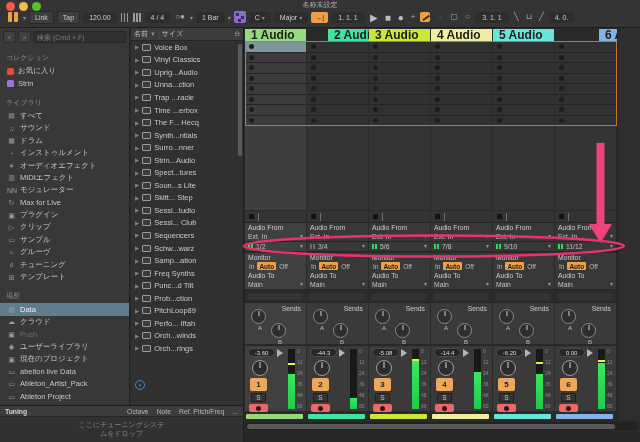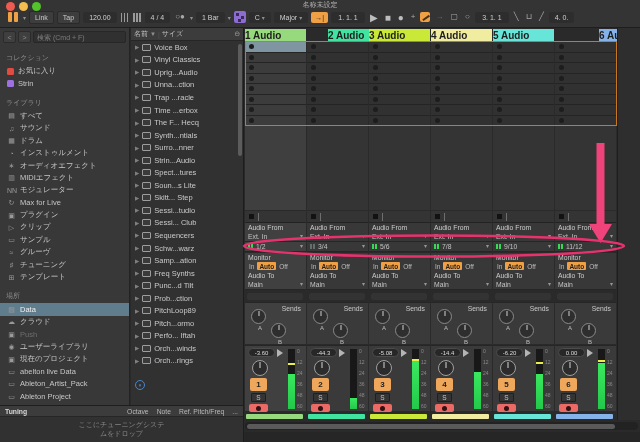--- a/index.html
+++ b/index.html
@@ -44,21 +44,21 @@
   .fl-row{display:flex;align-items:center;gap:3px;height:12.55px;padding-left:4px;color:#c9c9c9;font-size:7.5px;white-space:nowrap;}
   .fl-tri{color:#7f7f7f;font-size:5.5px;flex:none;}
   .fl-pack{width:9px;height:7px;border:1px solid #9d9d9d;border-radius:1px;flex:none;background:#3a3a3a;}
   .fl-scroll{position:absolute;right:1px;top:16px;width:4px;height:112px;background:#5c5c5c;border-radius:2px;}
   .sync-circ{position:absolute;left:4px;top:352px;width:10px;height:10px;border:1.5px solid #4a86c8;border-radius:50%;color:#4a86c8;font-size:5px;text-align:center;line-height:9px;}
 
   
   .session{position:absolute;left:245px;top:28px;width:372px;height:392px;}
   .session-right{position:absolute;left:617px;top:28px;width:23px;height:392px;background:#2e2e2e;border-left:1px solid #1f1f1f;}
   .track{position:absolute;top:0;width:61px;height:392px;}
-  .trk-header{position:absolute;left:0;top:1px;width:61px;height:13px;color:#1d1d1d;font-size:10px;font-weight:bold;line-height:13px;padding-left:0;}
+  .trk-header{position:absolute;left:0;top:1px;width:61px;height:13px;color:#1d1d1d;font-size:12px;font-weight:bold;line-height:13px;padding-left:6px;}
   .trk-grid{position:absolute;left:0;top:14px;width:61px;height:84px;display:flex;flex-direction:column;}
   .slot{flex:1;background:#313131;border-bottom:1px solid #242424;display:flex;align-items:center;}
   .t0 .slot{background:#3c3c3c;}
   .slot.sel{background:#7f95a1;}
   .slot i{width:5px;height:5px;border-radius:50%;background:#1d1d1d;margin-left:4px;}
   .sel-rect{position:absolute;left:0;top:13px;width:372px;height:85px;border:1.5px solid #c8791f;pointer-events:none;z-index:5;}
   .trk-empty{position:absolute;left:0;top:98px;width:61px;height:84px;background:#343434;}
   .t0 .trk-empty{background:#3f3f3f;}
   .trk-stop{position:absolute;left:0;top:183px;width:61px;height:12px;background:#343434;border-bottom:1px solid #232323;}
   .stop-sq{position:absolute;left:4px;top:3px;width:5px;height:5px;background:#121212;}
@@ -448,25 +448,20 @@
     <span class="fl-pack"></span>
     <span class="fl-label">Prob...ction</span>
   </div>
 
   <div class="fl-row">
     <span class="fl-tri">▶</span>
     <span class="fl-pack"></span>
     <span class="fl-label">PitchLoop89</span>
   </div>
 
-  <div class="fl-row">
-    <span class="fl-tri">▶</span>
-    <span class="fl-pack"></span>
-    <span class="fl-label">Pitch...ormo</span>
-  </div>
 
   <div class="fl-row">
     <span class="fl-tri">▶</span>
     <span class="fl-pack"></span>
     <span class="fl-label">Perfo... Iftah</span>
   </div>
 
   <div class="fl-row">
     <span class="fl-tri">▶</span>
     <span class="fl-pack"></span>

